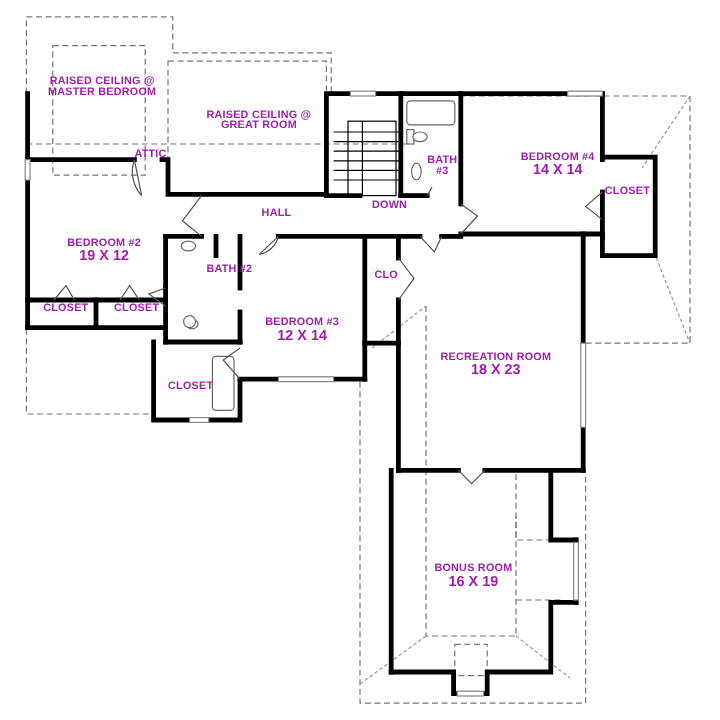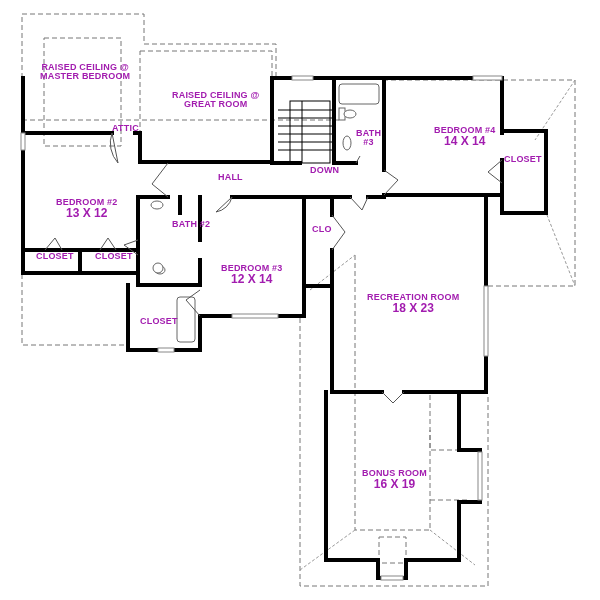--- a/index.html
+++ b/index.html
@@ -171,21 +171,21 @@
 </div>
 <div class="lbl" style="left:414px;top:126px;margin-left:20px;">
   <span class="name">BEDROOM #4</span>
   <span class="dim">14 X 14</span>
 </div>
 <div class="lbl" style="left:504px;top:155px;">
   <span class="name small">CLOSET</span>
 </div>
 <div class="lbl" style="left:56px;top:182px;margin-top:16px;">
   <span class="name">BEDROOM #2</span>
-  <span class="dim">13 X 12</span>
+  <span class="dim">19 X 12</span>
 </div>
 <div class="lbl" style="left:143px;top:220px;margin-left:29px;">
   <span class="name">BATH #2</span>
 </div>
 <div class="lbl" style="left:36px;top:252px;">
   <span class="name small">CLOSET</span>
 </div>
 <div class="lbl" style="left:95px;top:252px;">
   <span class="name small">CLOSET</span>
 </div>

